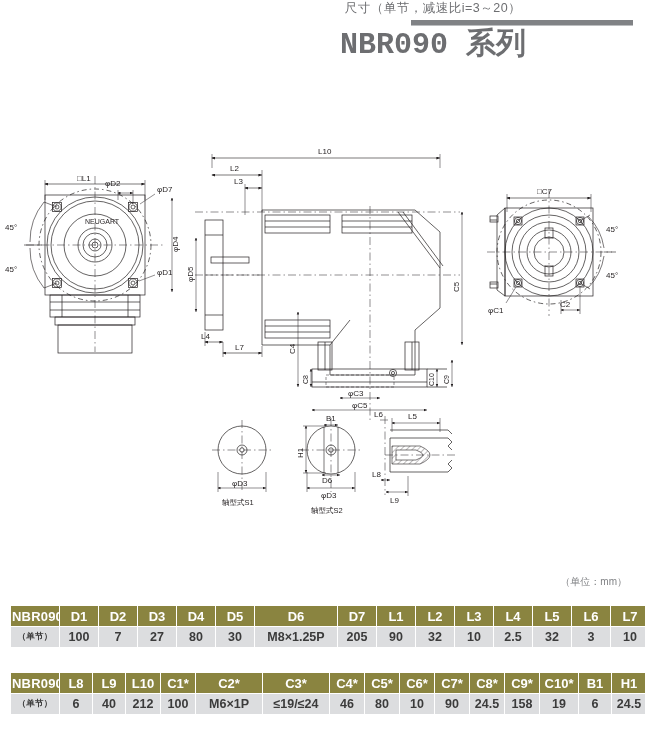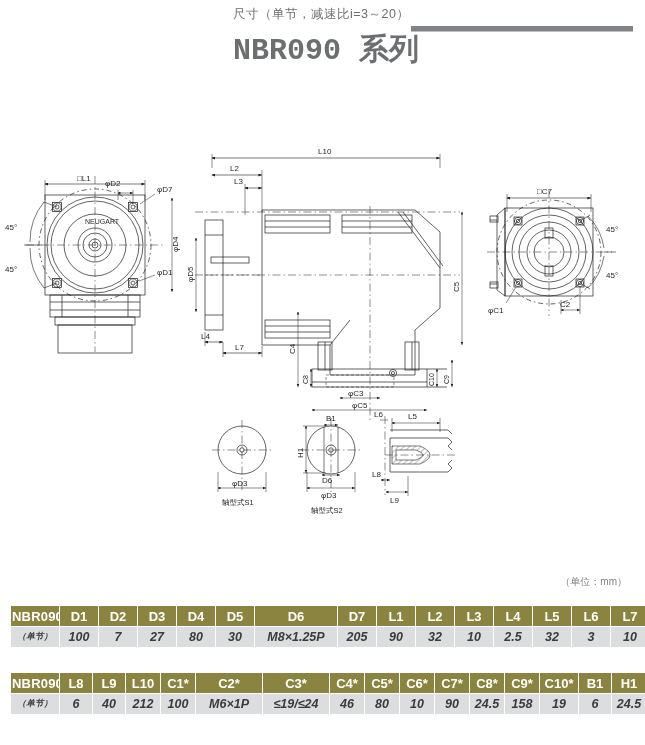--- a/index.html
+++ b/index.html
@@ -7,21 +7,21 @@
     width:645px;height:745px;
     background:#ffffff;
     font-family:"Liberation Sans","DejaVu Sans",sans-serif;
     position:relative;
     overflow:hidden;
     color:#231f20;
   }
   .page{position:relative;width:645px;height:745px;}
 
   
-  .hdr{position:absolute;right:12px;top:6px;text-align:left;width:400px;}
+  .hdr{position:absolute;right:12px;top:0;text-align:center;width:400px;}
   .hdr-sub{
     font-size:12.5px;color:#6d6e71;letter-spacing:.5px;
     line-height:16px;white-space:nowrap;
   }
   .hdr-rule{
     height:5px;background:#808285;margin:4px 0 2px auto;width:222px;
     border-bottom:1px solid #bcbec0;
   }
   .hdr-title{
     font-size:30px;font-weight:bold;color:#6d6e71;
@@ -48,21 +48,21 @@
   }
   table.spec td{
     text-align:center;vertical-align:middle;
     font-size:12.5px;height:20px;padding:0 1px;
     white-space:nowrap;overflow:hidden;
   }
   table.spec tr.head td{
     background:#8a8440;color:#ffffff;font-weight:bold;font-size:13px;
   }
   table.spec tr.body td{
-    background:#dcdddf;color:#3b3b3b;font-weight:bold;font-style:italic;
+    background:#dcdddf;color:#3b3b3b;font-weight:bold;
   }
   table.spec td.model{
     background:#8a8440;color:#ffffff;font-weight:bold;
     font-size:8.5px;letter-spacing:.2px;
   }
   table.spec td.model.sub{font-size:8.5px;}
 
   
   .dl{font-family:"Liberation Sans","DejaVu Sans",sans-serif;font-size:8px;fill:#231f20;}
   .dl-s{font-family:"Liberation Sans","DejaVu Sans",sans-serif;font-size:7px;fill:#231f20;}

